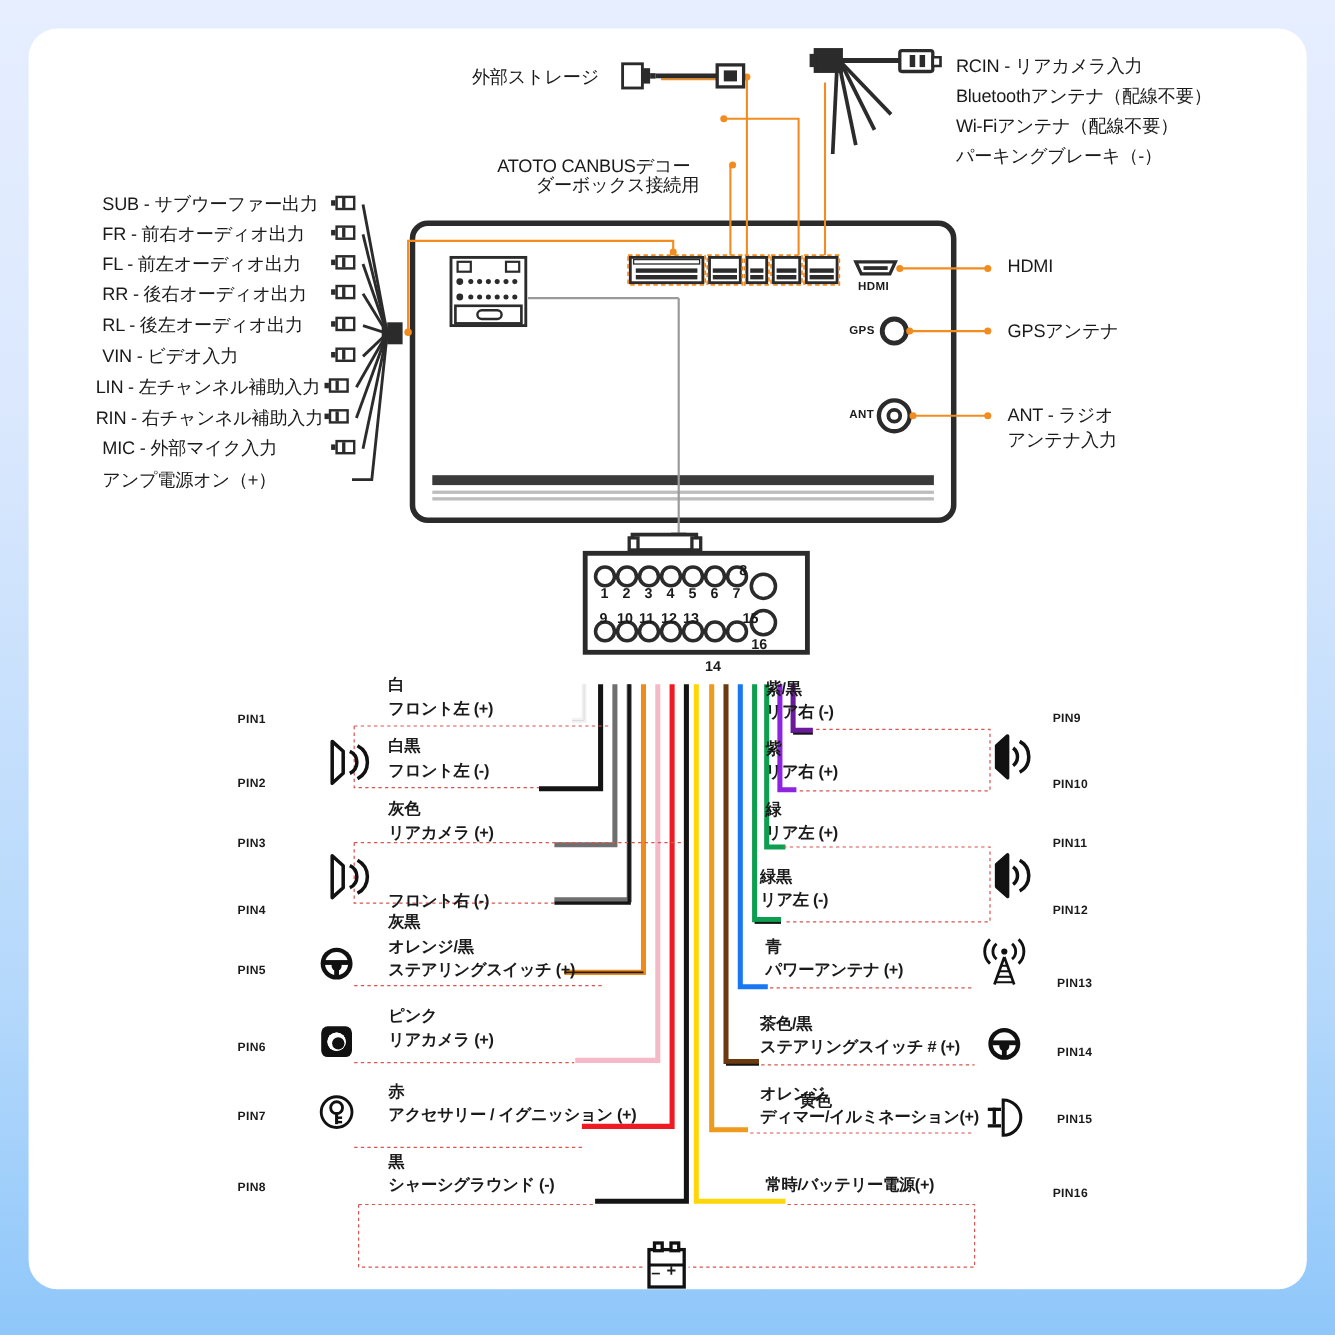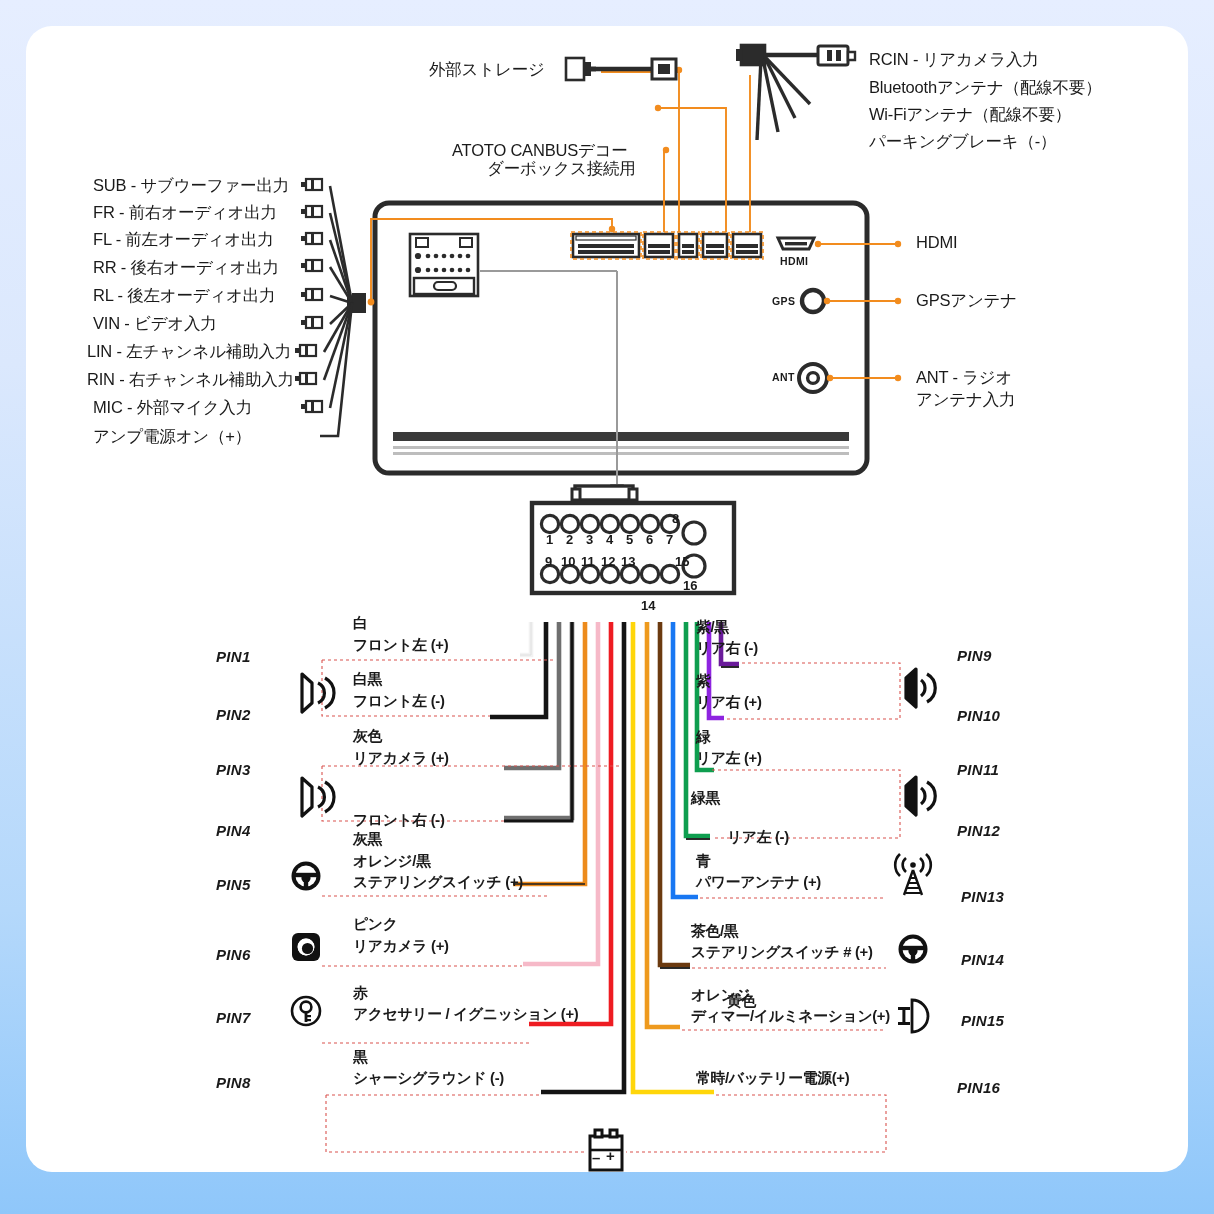--- a/index.html
+++ b/index.html
@@ -9,21 +9,21 @@
     background:linear-gradient(180deg,#e6eeff 0%, #dbe8fd 30%, #b4d8fb 75%, #8fc7fa 100%);
     overflow:hidden;
   }
   #card{
     position:absolute; left:26px; top:26px; width:1162px; height:1146px;
     background:#fff; border-radius:26px;
   }
   #stage{ position:absolute; left:0; top:0; width:1214px; height:1214px; }
   .lbl{ position:absolute; color:#1a1a1a; white-space:nowrap; }
   .jp{ font-size:16.5px; letter-spacing:-0.2px; }
-  .pin{ font-size:15px; font-weight:bold; letter-spacing:0.3px;font-style:italic; }
+  .pin{ font-size:11px; font-weight:bold; letter-spacing:0.3px; }
   .wirelbl{ font-size:14.8px; font-weight:bold; letter-spacing:-0.3px; line-height:19px; }
   .tiny{ font-size:10.5px; font-weight:bold; letter-spacing:0.4px; }
   .pnum{ font-size:13px; font-weight:bold; font-family:"Liberation Sans",sans-serif; }
   svg{ position:absolute; left:0; top:0; overflow:visible; }
 </style>
 </head>
 <body>
 
 <div id="card"></div>
 
@@ -503,21 +503,21 @@
   <div class="lbl pin" style="left:957px; top:707px;">PIN10</div>
   <div class="lbl wirelbl" style="left:696px; top:672px;">紫</div>
   <div class="lbl wirelbl" style="left:696px; top:693px;">リア右 (+)</div>
 
   <div class="lbl pin" style="left:957px; top:761px;">PIN11</div>
   <div class="lbl wirelbl" style="left:696px; top:728px;">緑</div>
   <div class="lbl wirelbl" style="left:696px; top:749px;">リア左 (+)</div>
 
   <div class="lbl pin" style="left:957px; top:822px;">PIN12</div>
   <div class="lbl wirelbl" style="left:691px; top:789px;">緑黒</div>
-  <div class="lbl wirelbl" style="left:691px; top:828px;margin-left:36px;">リア左 (-)</div>
+  <div class="lbl wirelbl" style="left:691px; top:810px;">リア左 (-)</div>
 
   <div class="lbl pin" style="left:961px; top:888px;">PIN13</div>
   <div class="lbl wirelbl" style="left:696px; top:852px;">青</div>
   <div class="lbl wirelbl" style="left:696px; top:873px;">パワーアンテナ (+)</div>
 
   <div class="lbl pin" style="left:961px; top:951px;">PIN14</div>
   <div class="lbl wirelbl" style="left:691px; top:922px;">茶色/黒</div>
   <div class="lbl wirelbl" style="left:691px; top:943px;">ステアリングスイッチ # (+)</div>
 
   <div class="lbl pin" style="left:961px; top:1012px;">PIN15</div>

